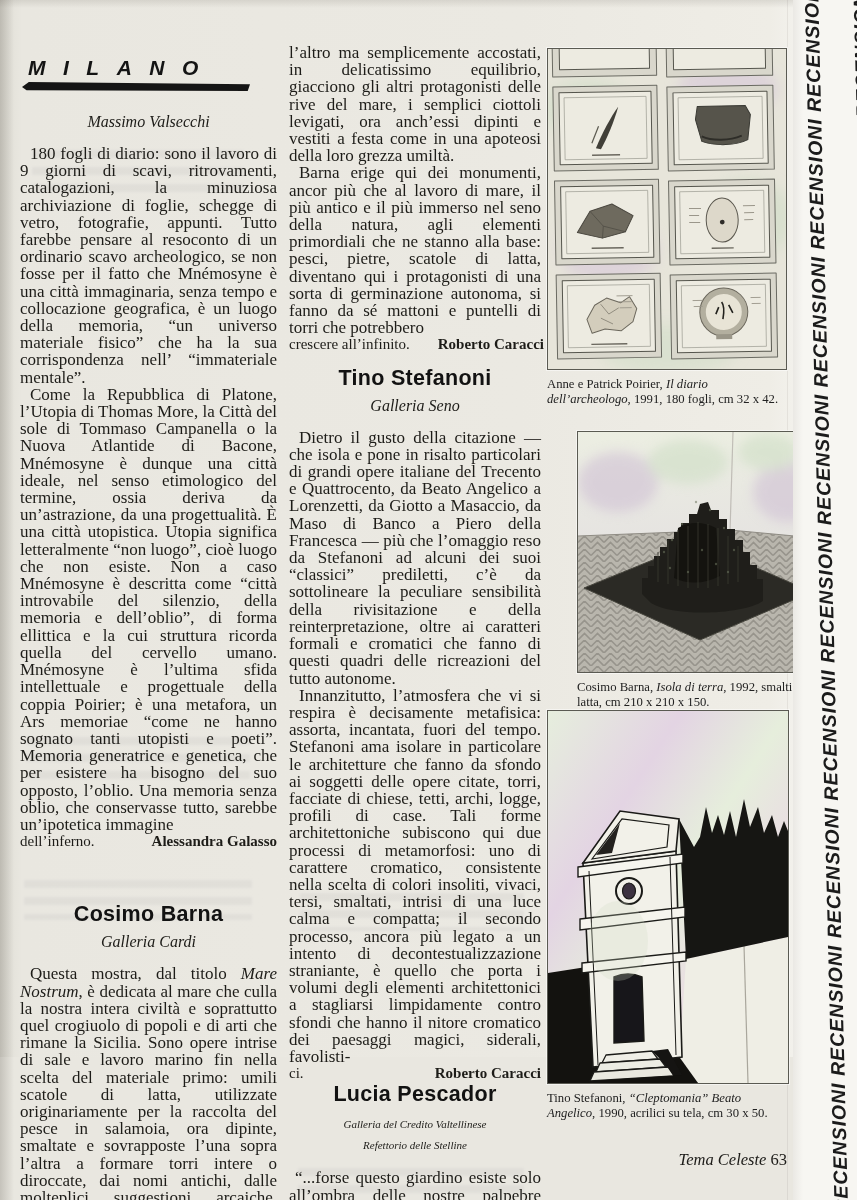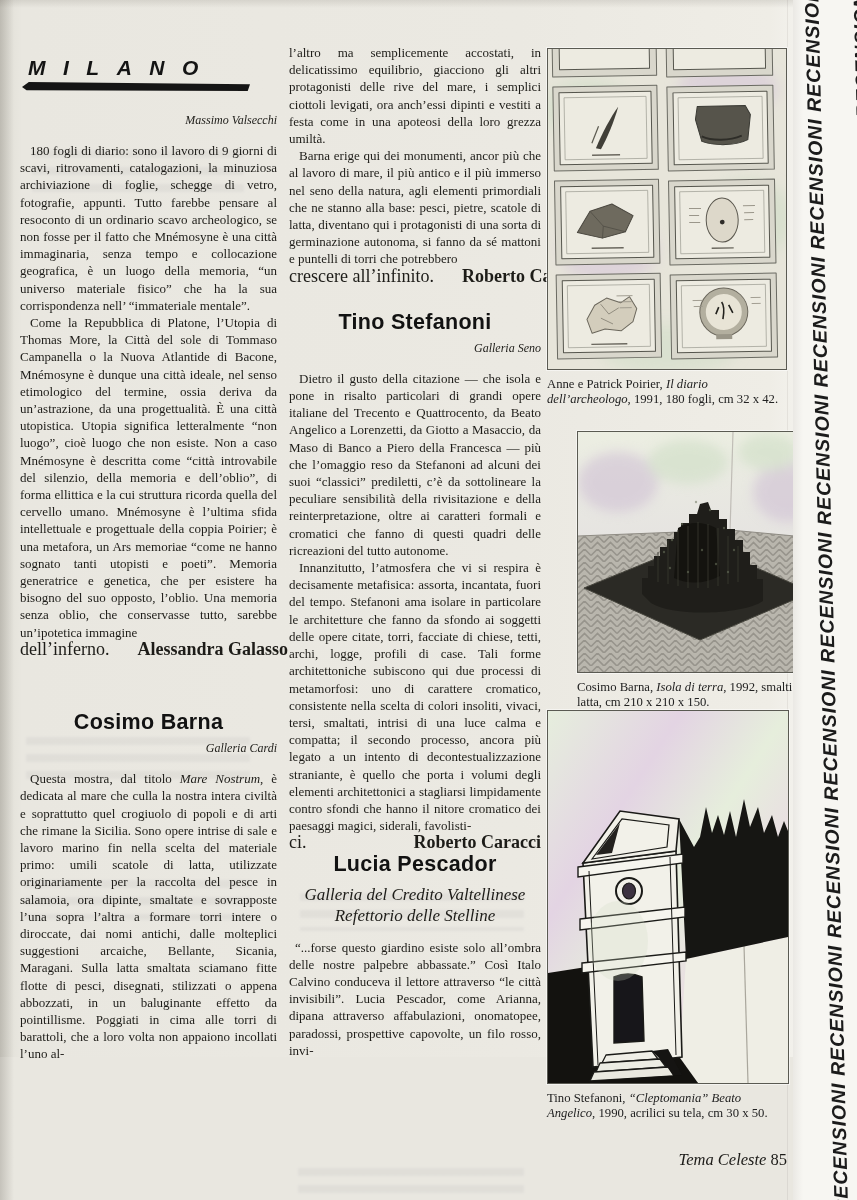--- a/index.html
+++ b/index.html
@@ -20,26 +20,26 @@
 
   
   .region{margin:8px 0 2px 2px;width:232px;}
   .region-letters{font-family:"Liberation Sans",sans-serif;font-style:italic;font-weight:800;
     font-size:21px;letter-spacing:17.5px;color:#141414;white-space:nowrap;padding-left:6px;}
   .region-bar{margin-top:2px;height:9px;background:#151515;width:228px;
     clip-path:polygon(0 55%,3% 0,100% 25%,99% 100%,2% 92%);}
 
   .h1{font-family:"Liberation Sans",sans-serif;font-weight:700;font-size:21.5px;
     letter-spacing:.3px;text-align:center;color:#121212;margin:0;}
-  .byline{font-style:italic;font-size:12px;text-align:right;margin:6px 0 0 0;}
-  .byline2{font-style:italic;font-size:17px;text-align:center;margin:2px 0 0 0;line-height:19px;}
+  .byline{font-style:italic;font-size:16px;text-align:center;margin:6px 0 0 0;}
+  .byline2{font-style:italic;font-size:11px;text-align:center;margin:2px 0 0 0;line-height:19px;}
 
   .body-text{margin-top:14px;}
-  .body-text p{font-size:13px;line-height:17.2px;text-align:justify;text-indent:10px;margin:0;}
-  .author-line{display:flex;justify-content:space-between;font-size:18px;line-height:17.2px;gap:28px;}
+  .body-text p{font-size:17px;line-height:17.2px;text-align:justify;text-indent:10px;margin:0;}
+  .author-line{display:flex;justify-content:space-between;font-size:15px;line-height:17.2px;gap:28px;}
   .author-line .tail{white-space:nowrap;}
   .author-line .auth{font-weight:700;white-space:nowrap;}
 
   
   .figure{position:absolute;left:547px;width:240px;}
   .fig-img{border:1px solid #5a5a52;box-shadow:0 0 0 1px rgba(255,255,255,.5);display:block;}
   .caption{font-size:12.7px;line-height:15.4px;margin-top:7px;text-align:left;color:#222;}
 
   .footer{position:absolute;left:547px;top:1150px;width:240px;text-align:right;
     font-size:16.5px;color:#1c1b18;}
@@ -104,21 +104,21 @@
   <div class="col" id="col2">
     <div class="body-text" style="margin-top:0;">
       <p style="text-indent:0;">l’altro ma semplicemente accostati, in delicatissimo equilibrio, giacciono gli altri protagonisti delle rive del mare, i semplici ciottoli levigati, ora anch’essi dipinti e vestiti a festa come in una apoteosi della loro grezza umiltà.</p>
       <p>Barna erige qui dei monumenti, ancor più che al lavoro di mare, il più antico e il più immerso nel seno della natura, agli elementi primordiali che ne stanno alla base: pesci, pietre, scatole di latta, diventano qui i protagonisti di una sorta di germinazione autonoma, si fanno da sé mattoni e puntelli di torri che potrebbero</p>
       <div class="author-line">
         <span class="tail">crescere all’infinito.</span>
         <span class="auth">Roberto Caracci</span>
       </div>
     </div>
 
-    <div style="margin-top:25px;">
+    <div style="margin-top:12px;">
       <h2 class="h1">Tino Stefanoni</h2>
       <div class="byline">Galleria Seno</div>
       <div class="body-text">
         <p>Dietro il gusto della citazione — che isola e pone in risalto particolari di grandi opere italiane del Trecento e Quattrocento, da Beato Angelico a Lorenzetti, da Giotto a Masaccio, da Maso di Banco a Piero della Francesca — più che l’omaggio reso da Stefanoni ad alcuni dei suoi “classici” prediletti, c’è da sottolineare la peculiare sensibilità della rivisitazione e della reinterpretazione, oltre ai caratteri formali e cromatici che fanno di questi quadri delle ricreazioni del tutto autonome.</p>
         <p>Innanzitutto, l’atmosfera che vi si respira è decisamente metafisica: assorta, incantata, fuori del tempo. Stefanoni ama isolare in particolare le architetture che fanno da sfondo ai soggetti delle opere citate, torri, facciate di chiese, tetti, archi, logge, profili di case. Tali forme architettoniche subiscono qui due processi di metamorfosi: uno di carattere cromatico, consistente nella scelta di colori insoliti, vivaci, tersi, smaltati, intrisi di una luce calma e compatta; il secondo processo, ancora più legato a un intento di decontestualizzazione straniante, è quello che porta i volumi degli elementi architettonici a stagliarsi limpidamente contro sfondi che hanno il nitore cromatico dei paesaggi magici, siderali, favolisti-</p>
         <div class="author-line">
           <span class="tail">ci.</span>
           <span class="auth">Roberto Caracci</span>
         </div>
       </div>
@@ -316,19 +316,19 @@
       <polygon points="104,340 112,348 120,356 126,365 134,364 120,338" fill="#151412"></polygon>
 
       <polygon points="42,370 134,364 150,372 40,372" fill="#13120f"></polygon>
 
       <ellipse cx="70" cy="230" rx="30" ry="40" fill="#cfdcc4" opacity=".25"></ellipse>
     </svg>
     <div class="caption"><span>Tino Stefanoni, </span><span style="font-style: italic;">“Cleptomania” Beato Angelico</span><span>, 1990, acrilici su tela, cm 30 x 50.</span></div>
   </div>
 
   <div class="footer">
-    <span><span style="font-style: italic;">Tema Celeste</span><span> 85</span></span>
+    <span><span style="font-style: italic;">Tema Celeste</span><span> 63</span></span>
   </div>
 
   <div class="vstrip"></div>
   <div class="vtext">RECENSIONI  RECENSIONI  RECENSIONI  RECENSIONI  RECENSIONI  RECENSIONI  RECENSIONI  RECENSIONI  RECENSIONI  RECENSIONI  RECENSIONI  RECENSIONI</div>
   <div class="vtext2">RECENSIONI</div>
 </div>
 
 </body></html>

